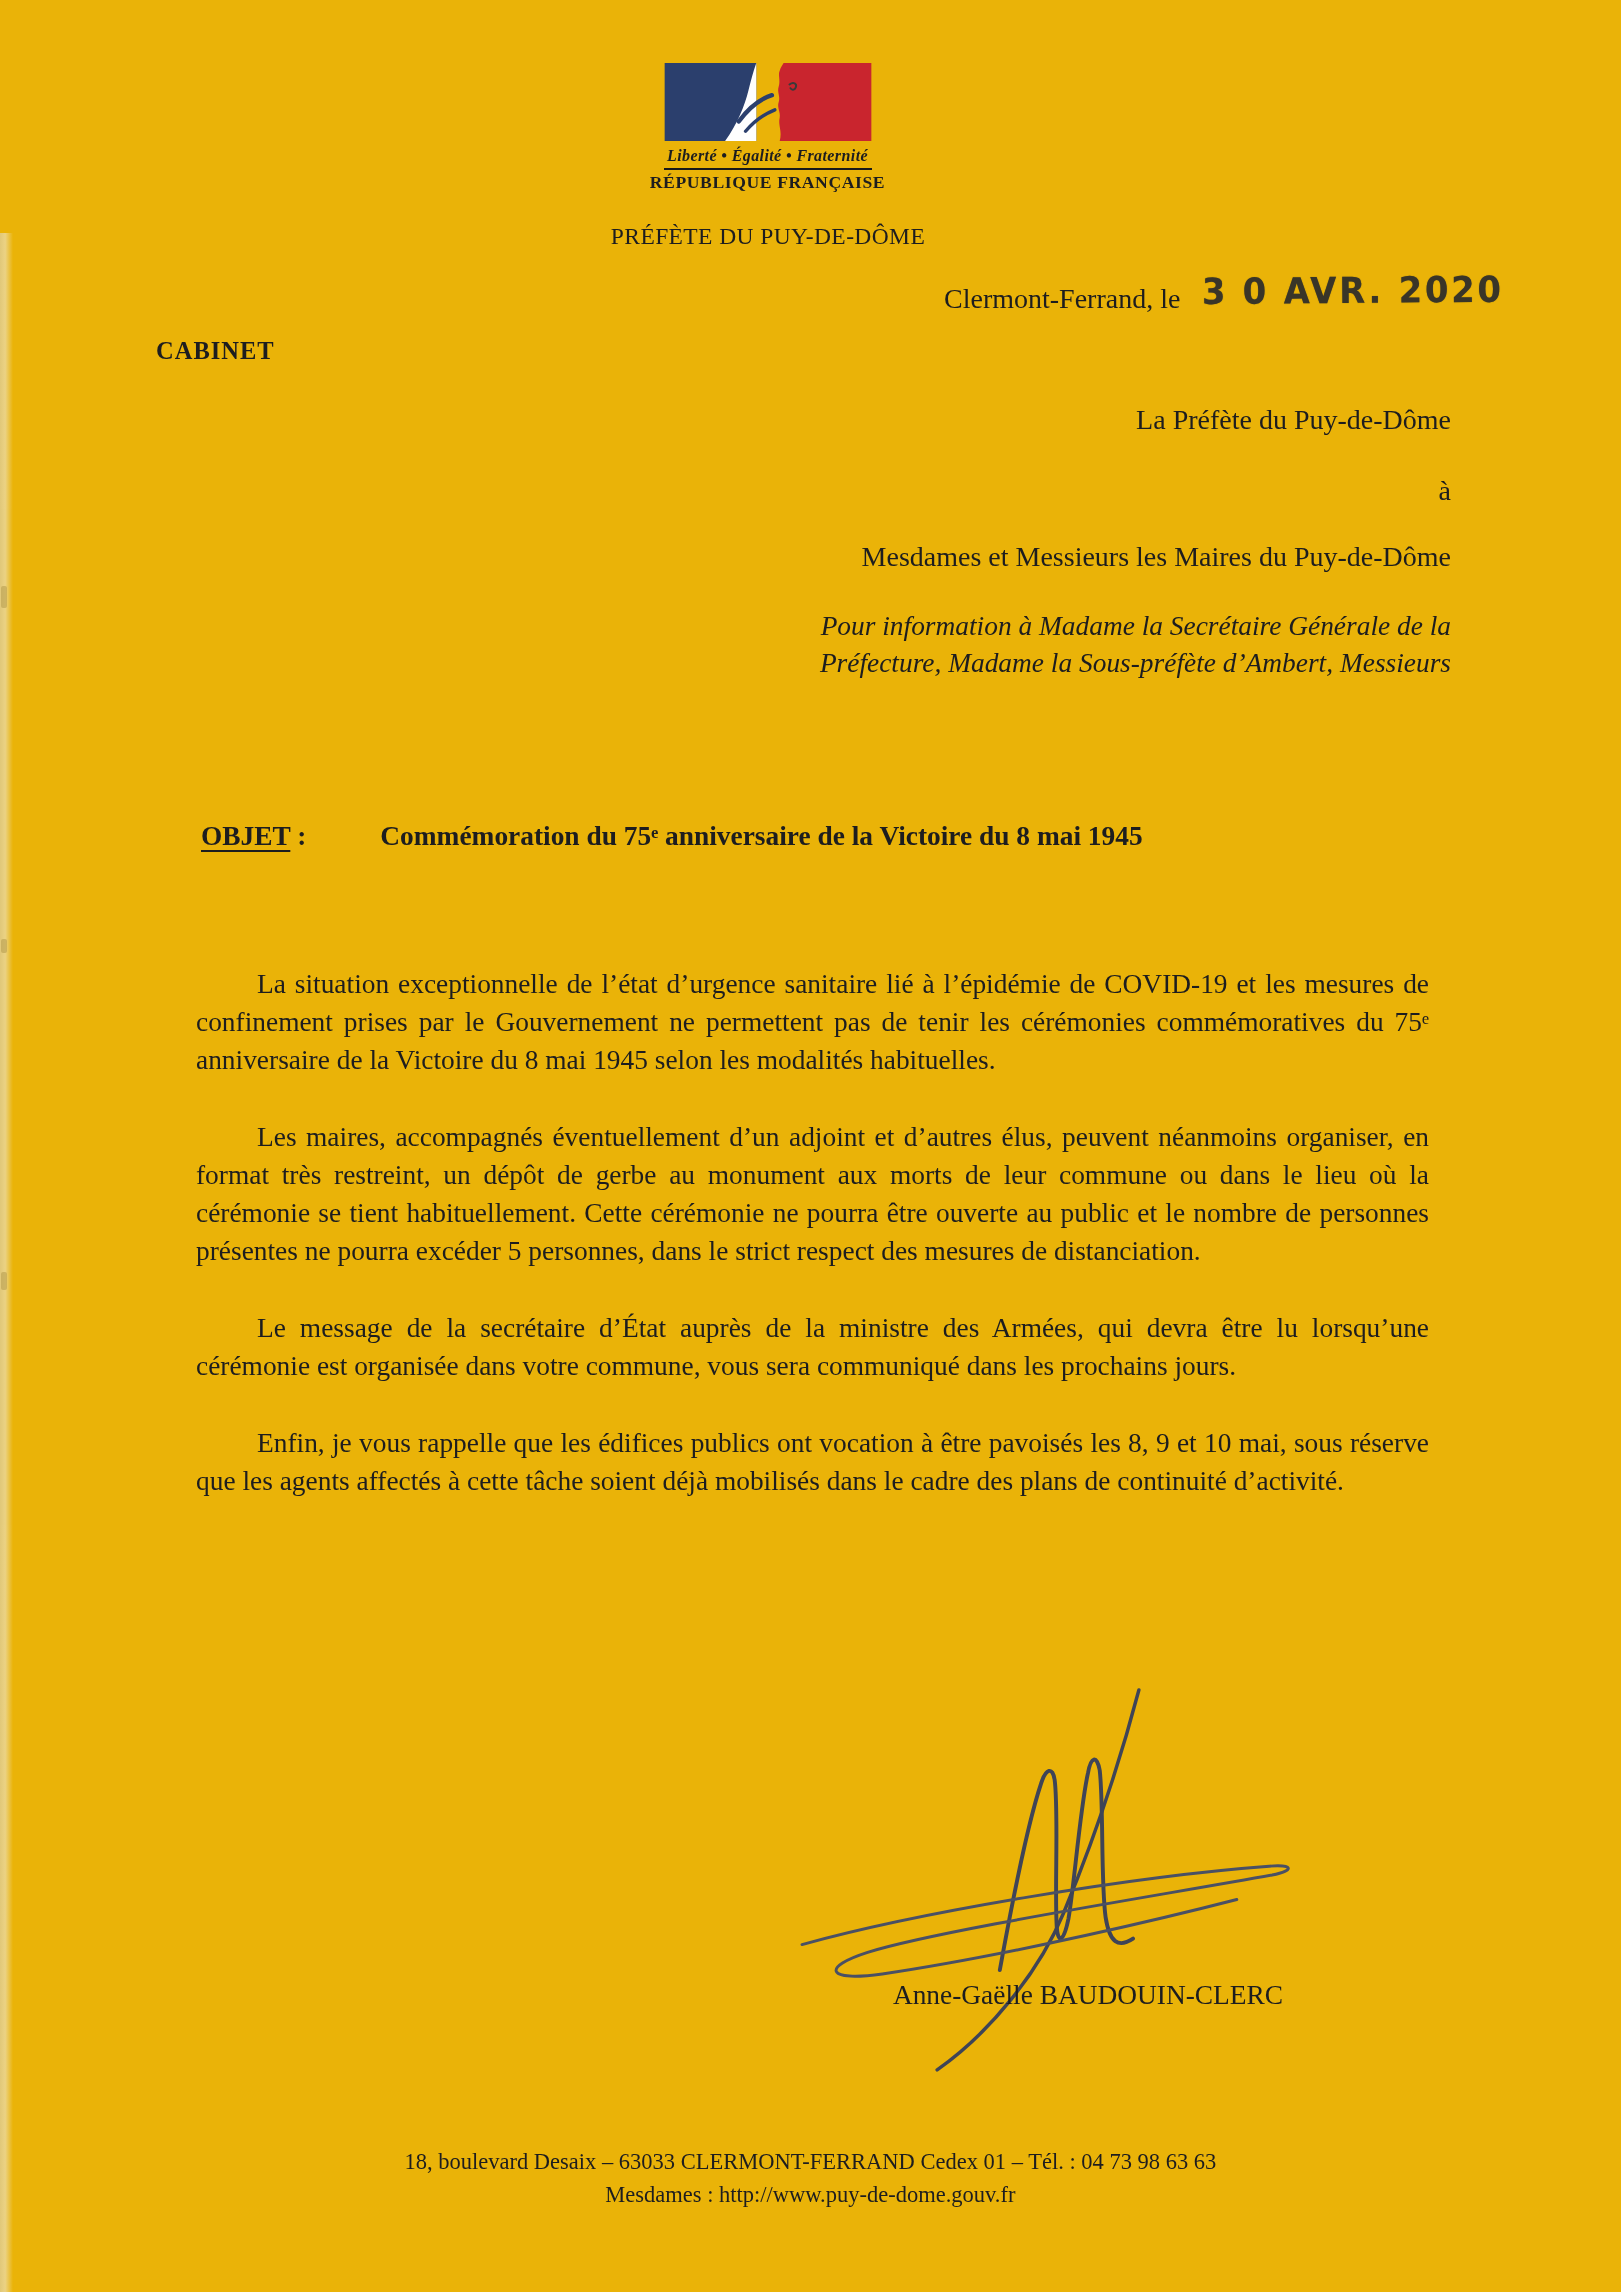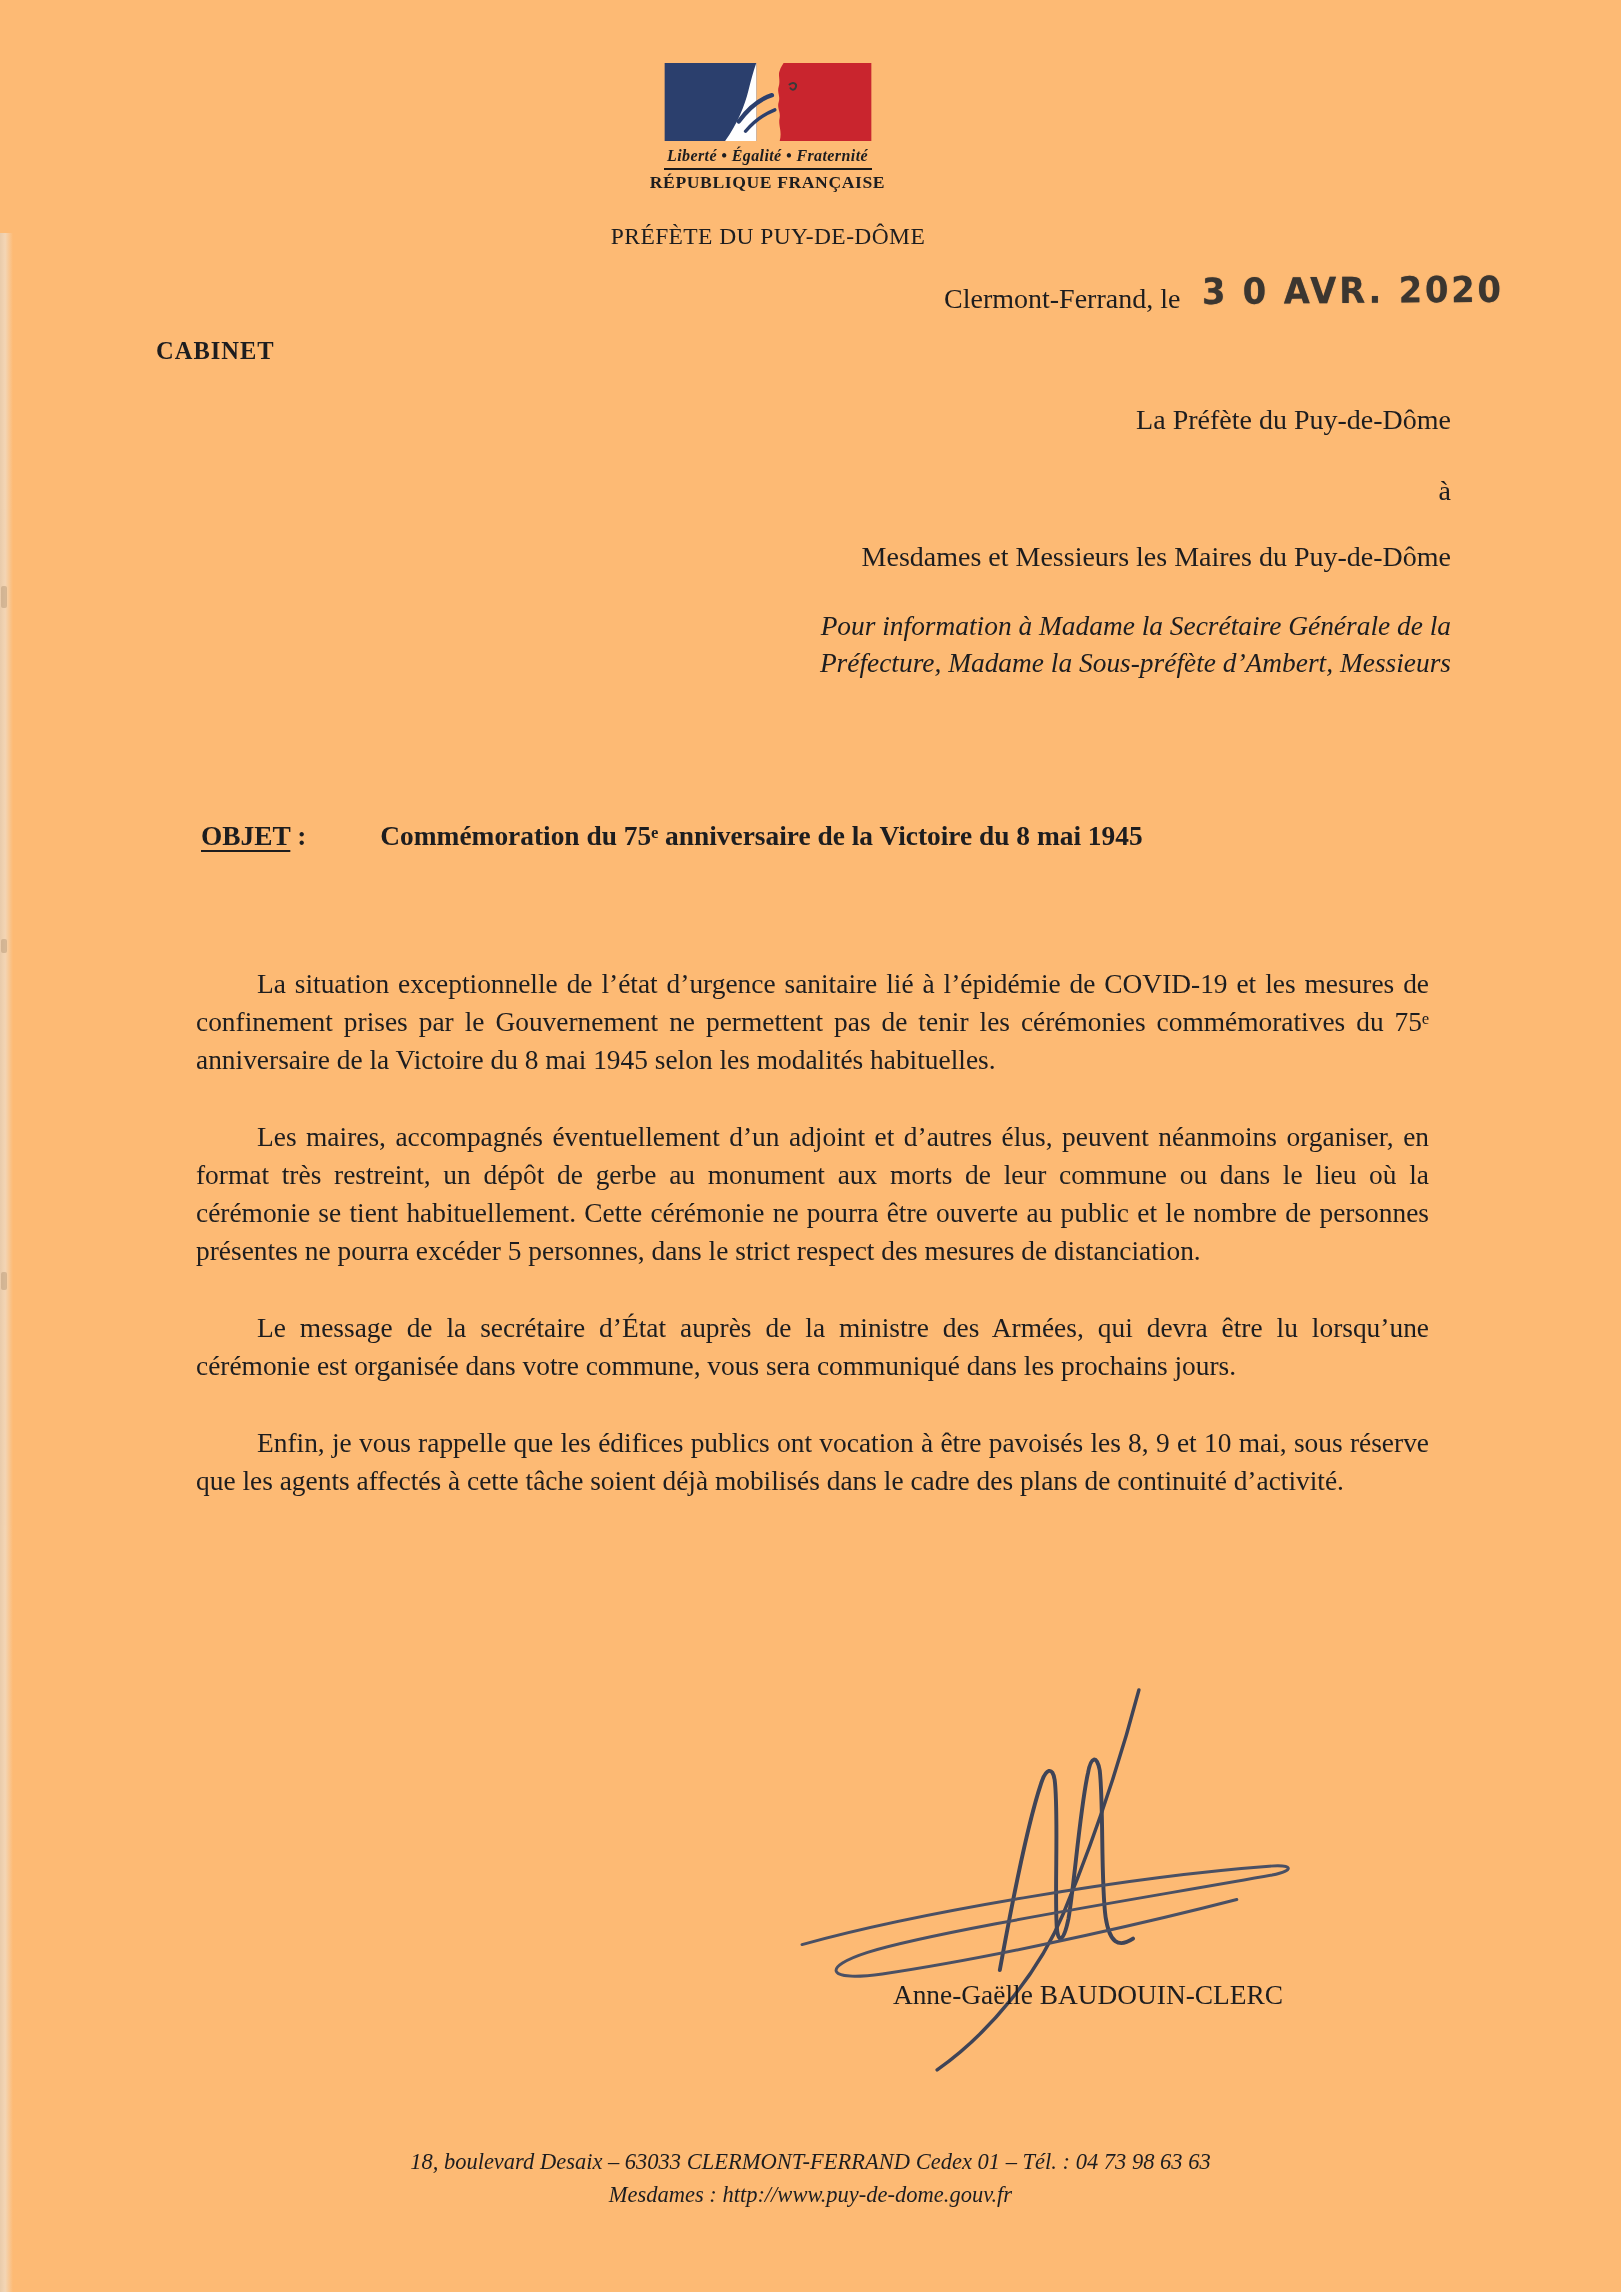--- a/index.html
+++ b/index.html
@@ -1,19 +1,19 @@
 <!DOCTYPE html>
 <html lang="fr"><head>
 <meta charset="utf-8">
 <style>
   html,body{margin:0;padding:0;background:#9a9a9a;}
   .page{
     position:relative;
     width:1621px;height:2293px;
-    background:#fdba74;
+    background:#eab308;
     font-family:"Liberation Serif","DejaVu Serif",serif;
     color:#1d1d1f;
     overflow:hidden;
     margin:0 auto;
   }
   
   .scan-band{
     position:absolute;left:0;top:233px;width:12.7px;height:2059px;
     background:linear-gradient(to right,#d9d9d6 0%,#ececea 40%,rgba(255,255,255,0) 100%);
     opacity:.55;
@@ -57,21 +57,21 @@
   .body-text{position:absolute;left:196px;top:965px;width:1233px;
     font-size:27.4px;line-height:38px;text-align:justify;}
   .body-text p{margin:0 0 39px 0;text-indent:61px;}
 
   
   .sig-svg{position:absolute;left:755px;top:1678px;width:568px;height:397px;}
   .signer{position:absolute;left:843px;top:1980px;width:490px;text-align:center;font-size:27.4px;white-space:nowrap;}
 
   
   .footer{position:absolute;left:6.9px;top:2145px;width:1607px;text-align:center;
-    font-size:22.5px;line-height:33px;font-style:italic;}
+    font-size:22.5px;line-height:33px;}
 </style>
 </head>
 <body>
 
 <div class="page">
 
   <div class="scan-band">
     <span class="speck" style="top:353px;height:21.6px;"></span>
     <span class="speck" style="top:706px;height:13.7px;"></span>
     <span class="speck" style="top:1039px;height:17.6px;"></span>

